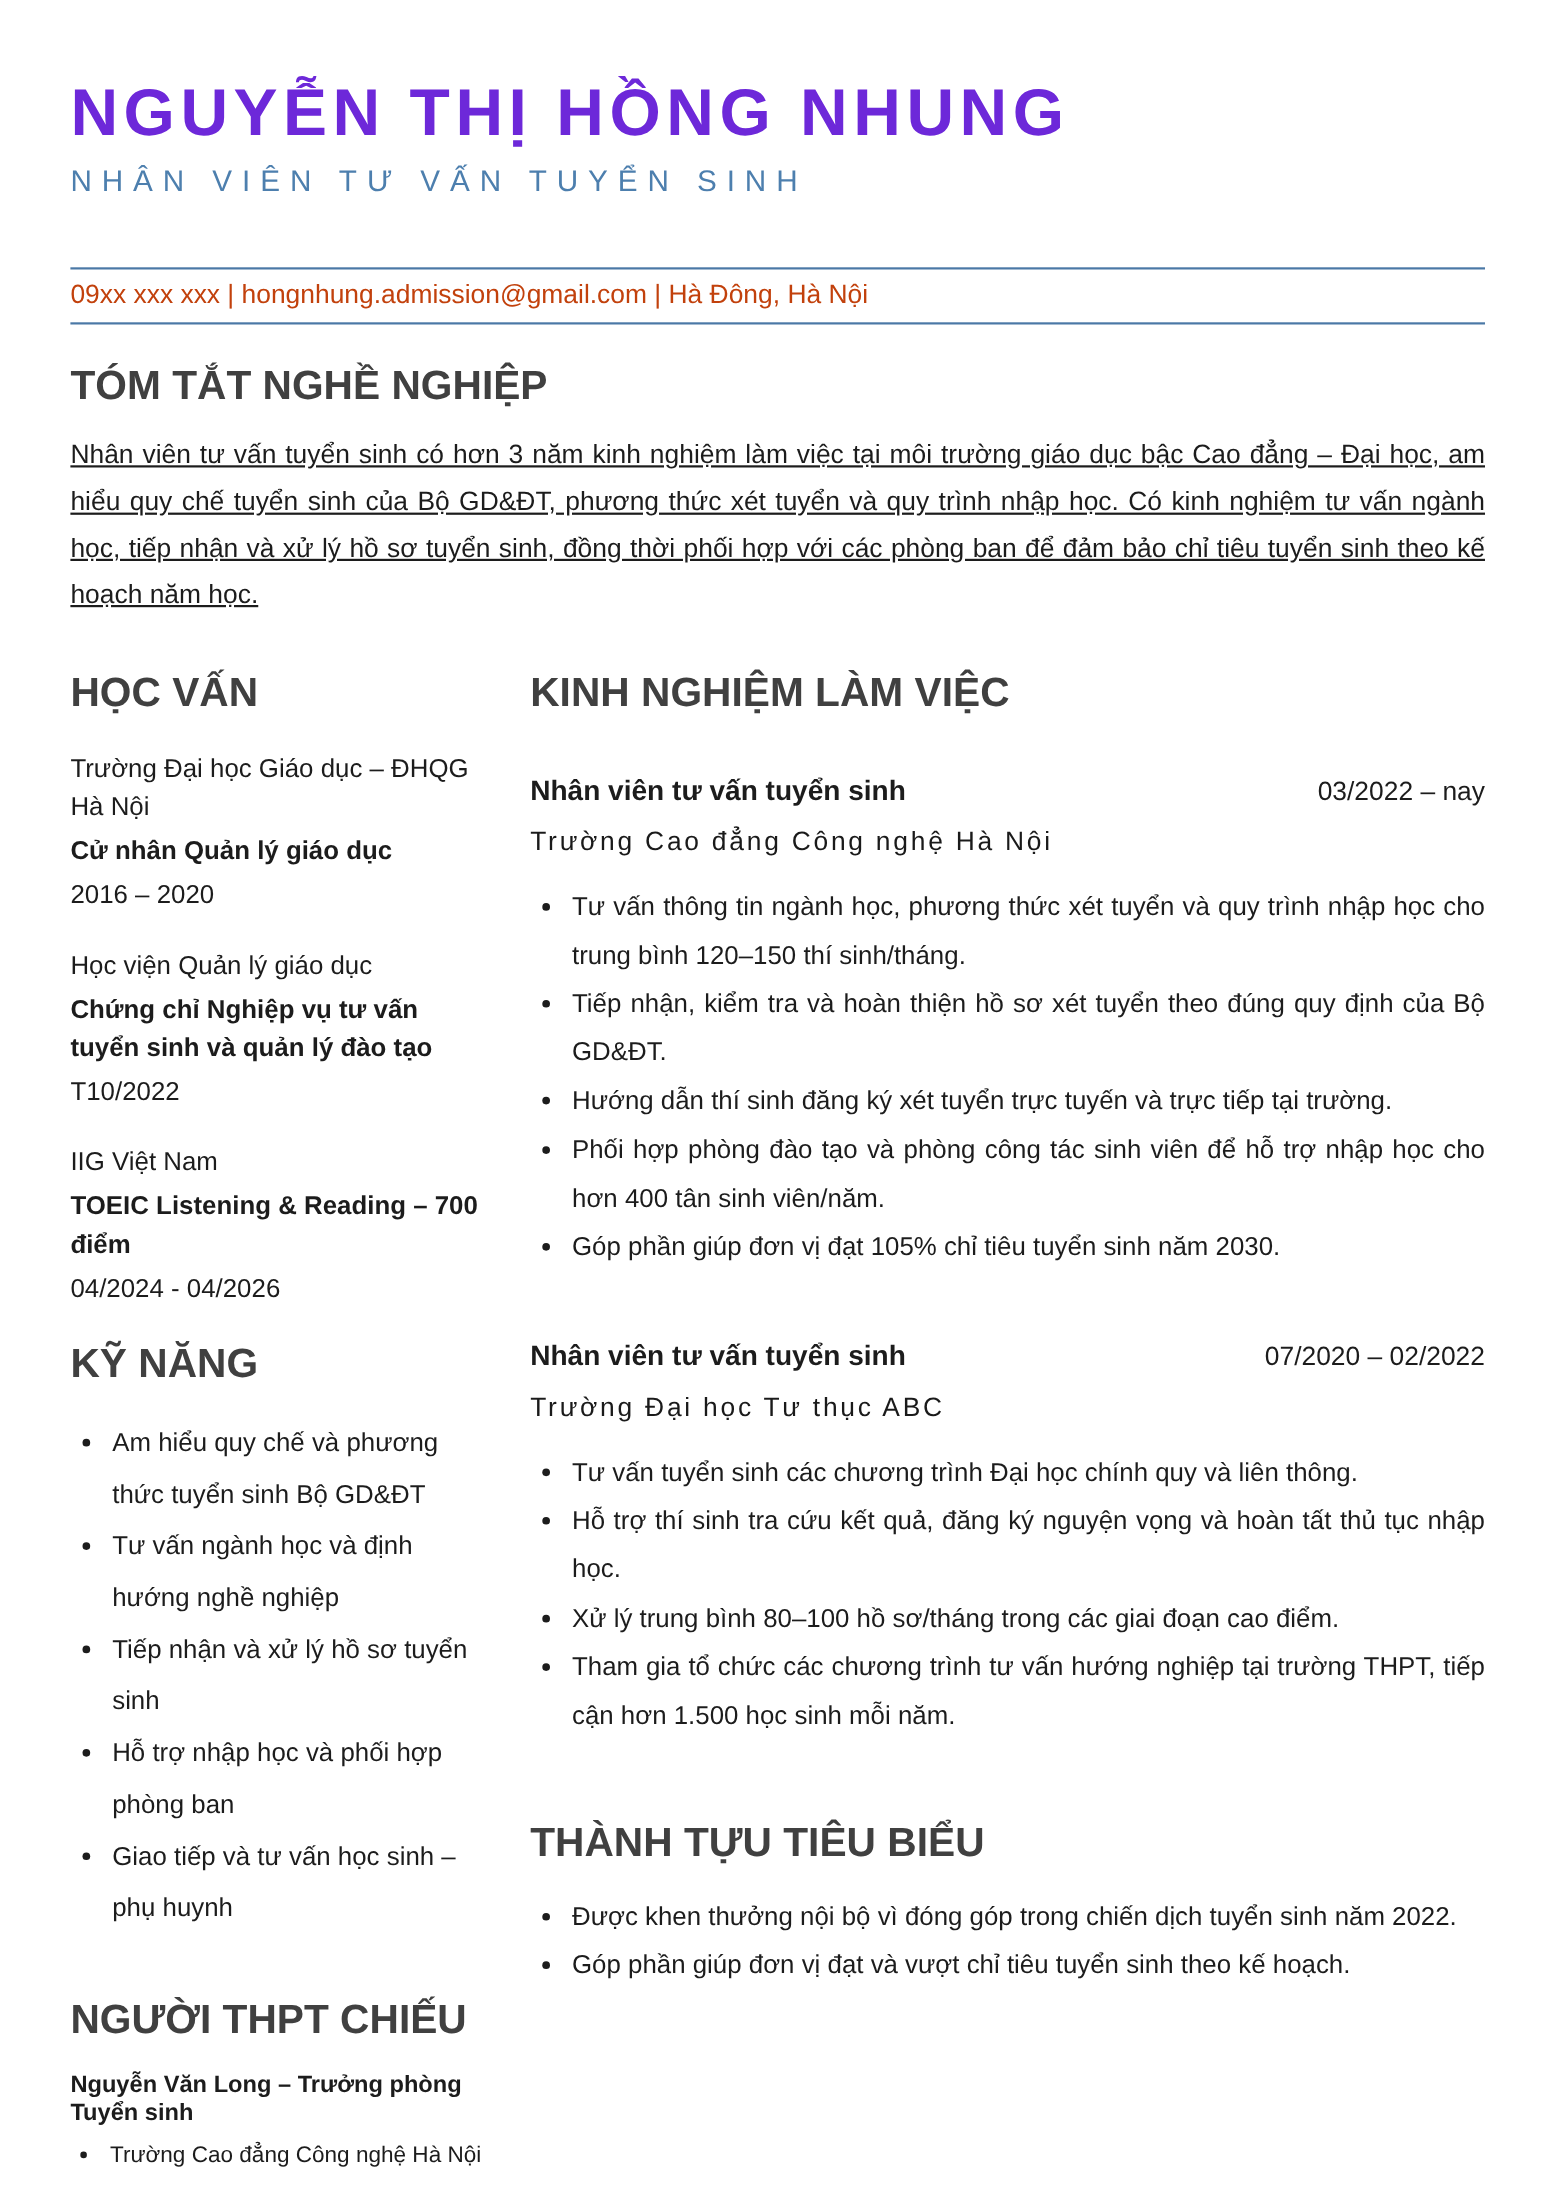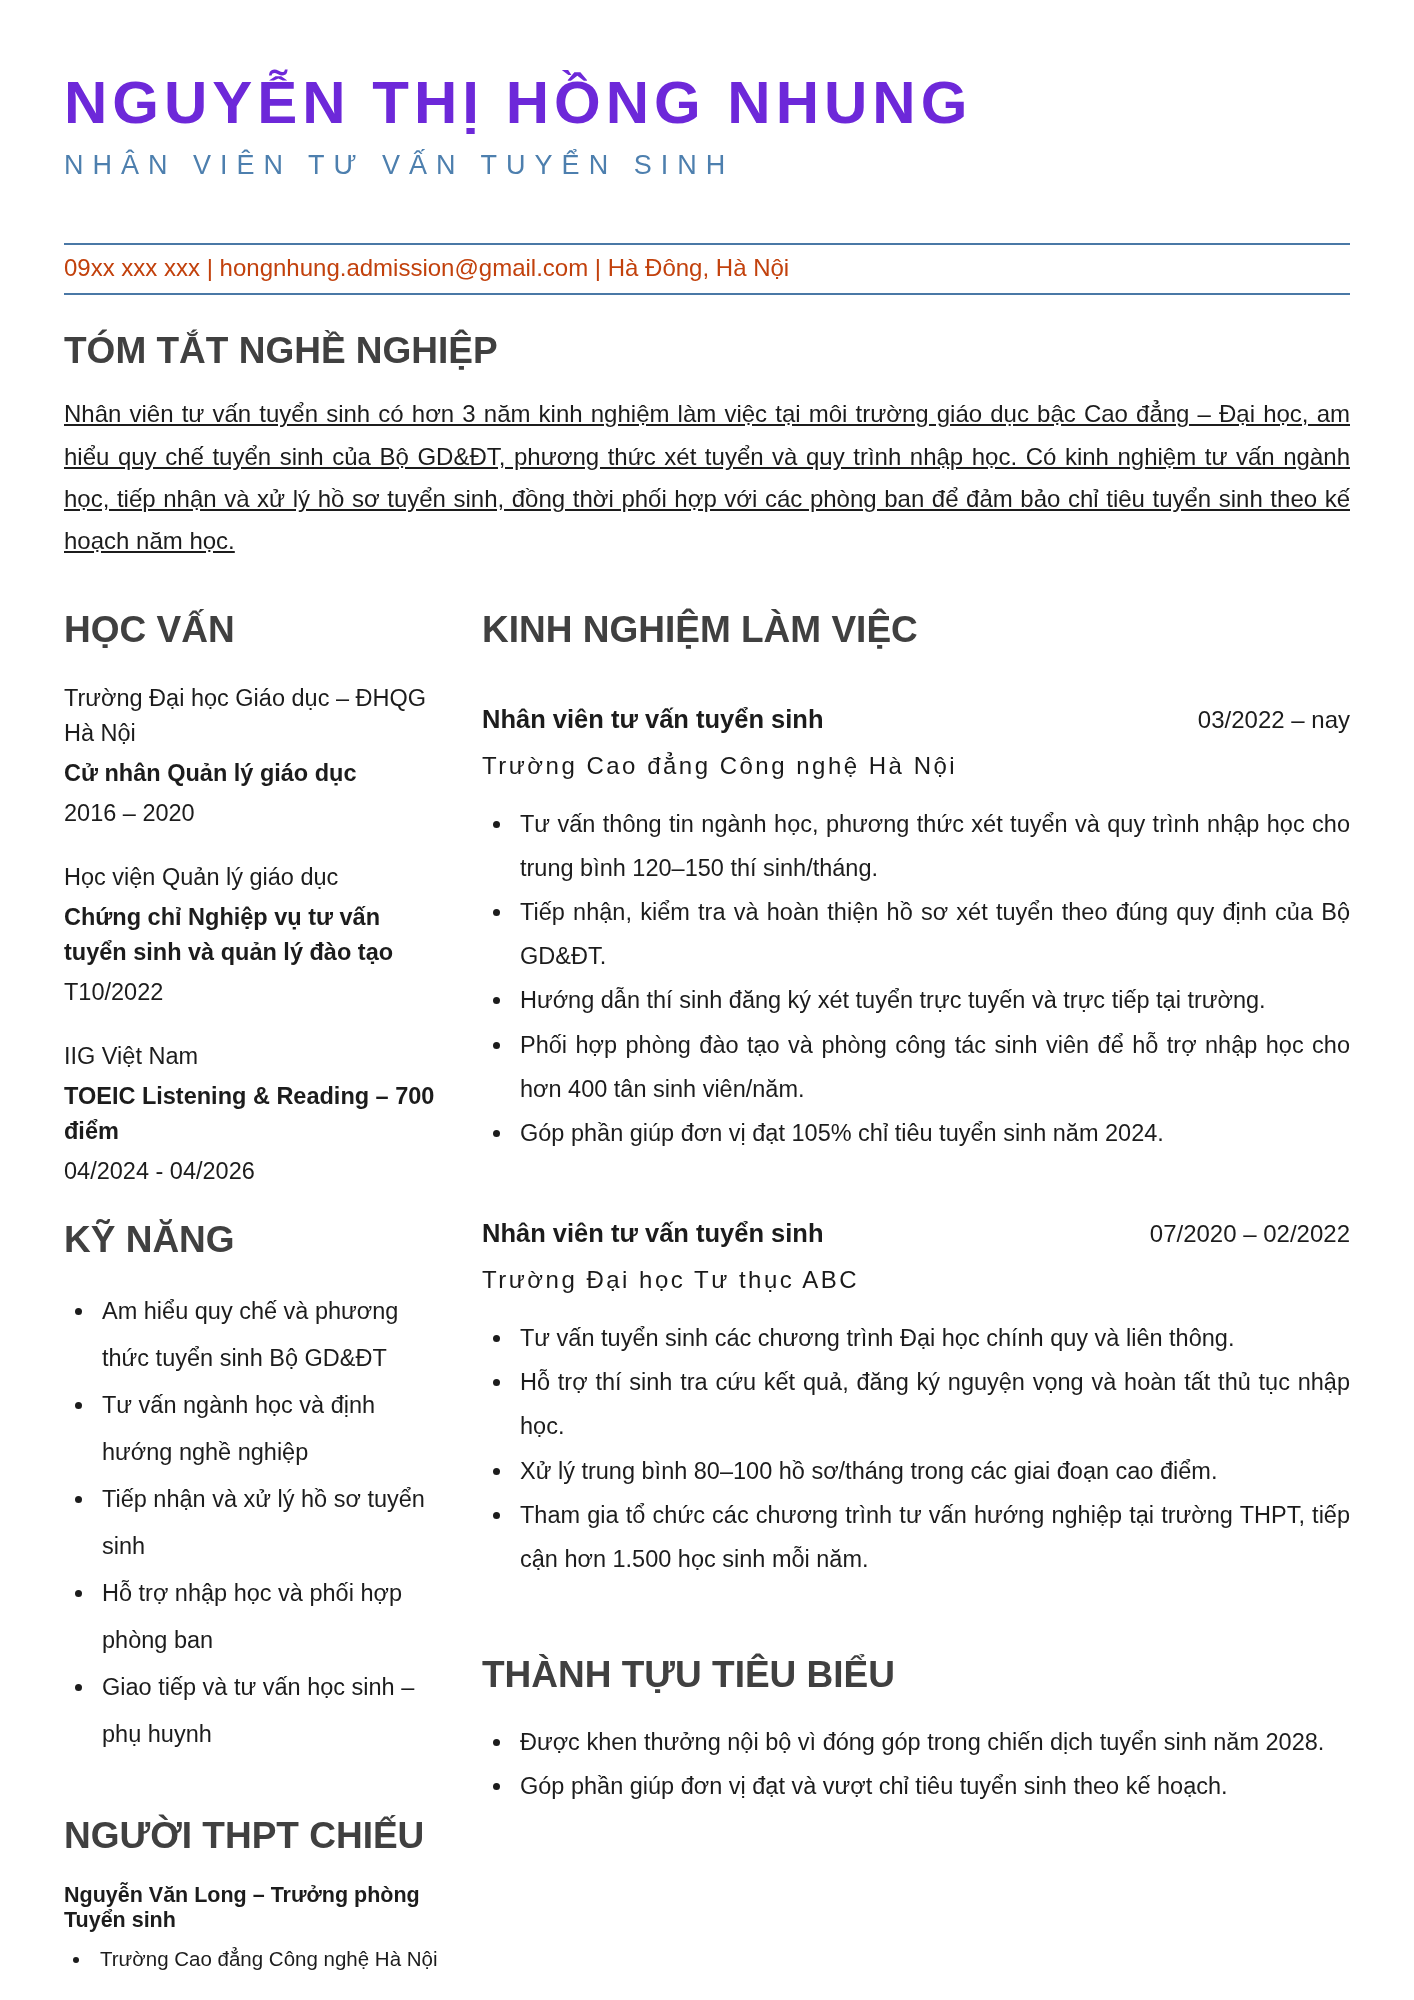--- a/index.html
+++ b/index.html
@@ -172,21 +172,21 @@
           <div class="job-head">
             <span class="job-title">Nhân viên tư vấn tuyển sinh</span>
             <span class="job-dates">03/2022 – nay</span>
           </div>
           <div class="job-company">Trường Cao đẳng Công nghệ Hà Nội</div>
           <ul>
             <li>Tư vấn thông tin ngành học, phương thức xét tuyển và quy trình nhập học cho trung bình 120–150 thí sinh/tháng.</li>
             <li>Tiếp nhận, kiểm tra và hoàn thiện hồ sơ xét tuyển theo đúng quy định của Bộ GD&amp;ĐT.</li>
             <li>Hướng dẫn thí sinh đăng ký xét tuyển trực tuyến và trực tiếp tại trường.</li>
             <li>Phối hợp phòng đào tạo và phòng công tác sinh viên để hỗ trợ nhập học cho hơn 400 tân sinh viên/năm.</li>
-            <li>Góp phần giúp đơn vị đạt 105% chỉ tiêu tuyển sinh năm 2024.</li>
+            <li>Góp phần giúp đơn vị đạt 105% chỉ tiêu tuyển sinh năm 2030.</li>
           </ul>
         </div>
 
         <div class="job">
           <div class="job-head">
             <span class="job-title">Nhân viên tư vấn tuyển sinh</span>
             <span class="job-dates">07/2020 – 02/2022</span>
           </div>
           <div class="job-company">Trường Đại học Tư thục ABC</div>
           <ul>
@@ -194,20 +194,20 @@
             <li>Hỗ trợ thí sinh tra cứu kết quả, đăng ký nguyện vọng và hoàn tất thủ tục nhập học.</li>
             <li>Xử lý trung bình 80–100 hồ sơ/tháng trong các giai đoạn cao điểm.</li>
             <li>Tham gia tổ chức các chương trình tư vấn hướng nghiệp tại trường THPT, tiếp cận hơn 1.500 học sinh mỗi năm.</li>
           </ul>
         </div>
       </div>
 
       <div class="ach">
         <h2 class="section-h">THÀNH TỰU TIÊU BIỂU</h2>
         <ul>
-          <li>Được khen thưởng nội bộ vì đóng góp trong chiến dịch tuyển sinh năm 2028.</li>
+          <li>Được khen thưởng nội bộ vì đóng góp trong chiến dịch tuyển sinh năm 2022.</li>
           <li>Góp phần giúp đơn vị đạt và vượt chỉ tiêu tuyển sinh theo kế hoạch.</li>
         </ul>
       </div>
 
     </div>
   </div>
 </div>
 
 </body></html>

